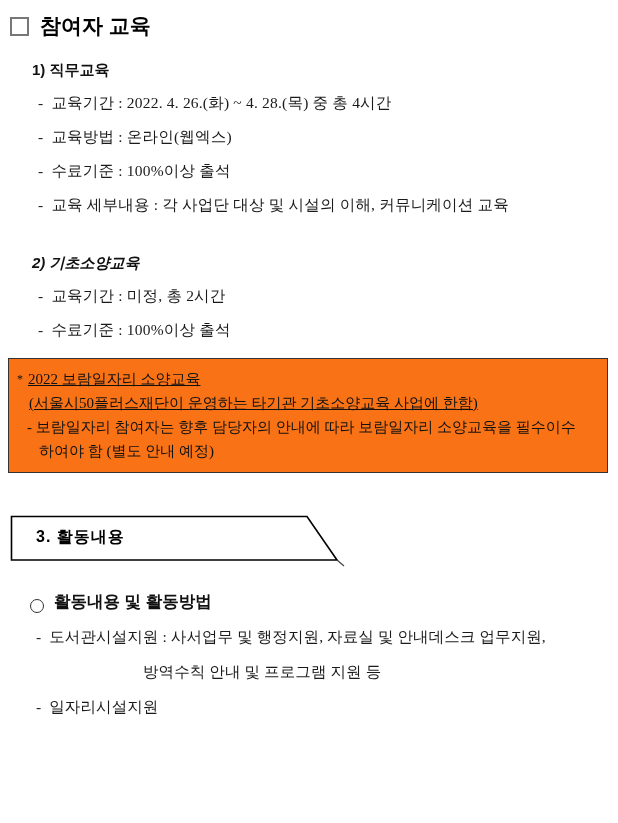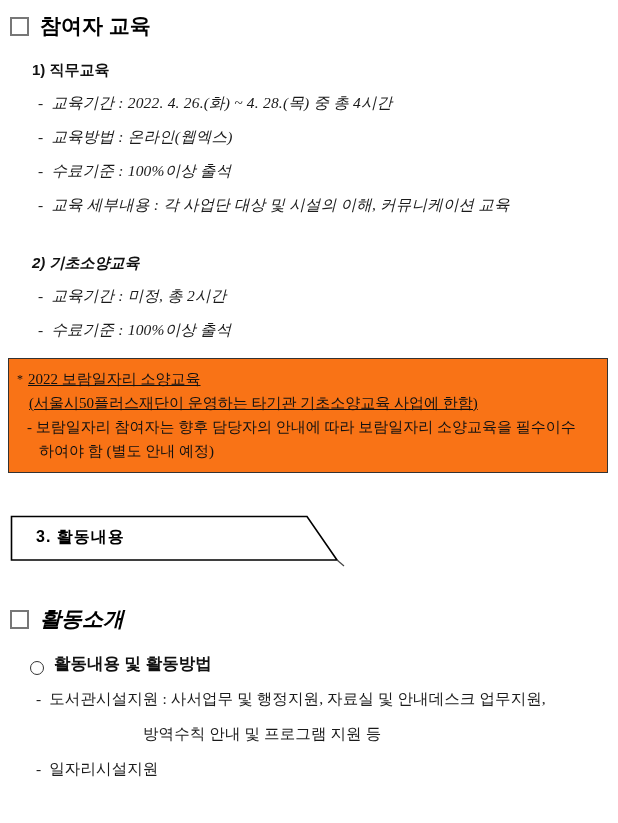--- a/index.html
+++ b/index.html
@@ -38,21 +38,21 @@
     margin:20px 0 0 22px;
   }
   .circle-icon{
     width:12px;height:12px;flex:0 0 auto;border-radius:50%;
     border:1.5px solid #333;background:#fff;
   }
 
   
   .item{
     font-size:15.5px;white-space:nowrap;color:#1a1a1a;
-    margin:13px 0 0 30px;letter-spacing:0.2px;font-style:italic;
+    margin:13px 0 0 30px;letter-spacing:0.2px;
   }
   .item .dash{margin-right:8px;}
   .gap-before{margin-top:38px;font-style:italic;}
 
   
   .note-box{
     margin:17px 0 0 0;
     width:600px;box-sizing:border-box;
     border:1.5px solid #333;
     background:#f97316;
@@ -135,24 +135,20 @@
     </div>
 
     <div class="banner">
       <svg width="350" height="56" viewBox="0 0 350 56">
         <polygon points="1.5,1.5 297,1.5 327,45 1.5,45" fill="#ffffff" stroke="#000000" stroke-width="1.6"></polygon>
         <line x1="327" y1="45" x2="334" y2="51" stroke="#444444" stroke-width="1.2"></line>
       </svg>
       <div class="banner-label">3. 활동내용</div>
     </div>
 
-    <div class="h1 h1-italic" style="margin-top:34px;">
-      <span class="square-icon"></span>
-      <span class="h1-label">활동소개</span>
-    </div>
 
     <div class="h3">
       <span class="circle-icon"></span>
       <span>활동내용 및 활동방법</span>
     </div>
 
     <div class="act-line ind-l1">
       <span class="marker">-</span><span>도서관시설지원 : 사서업무 및 행정지원, 자료실 및 안내데스크 업무지원,</span>
     </div>
     <div class="act-line ind-cont">

